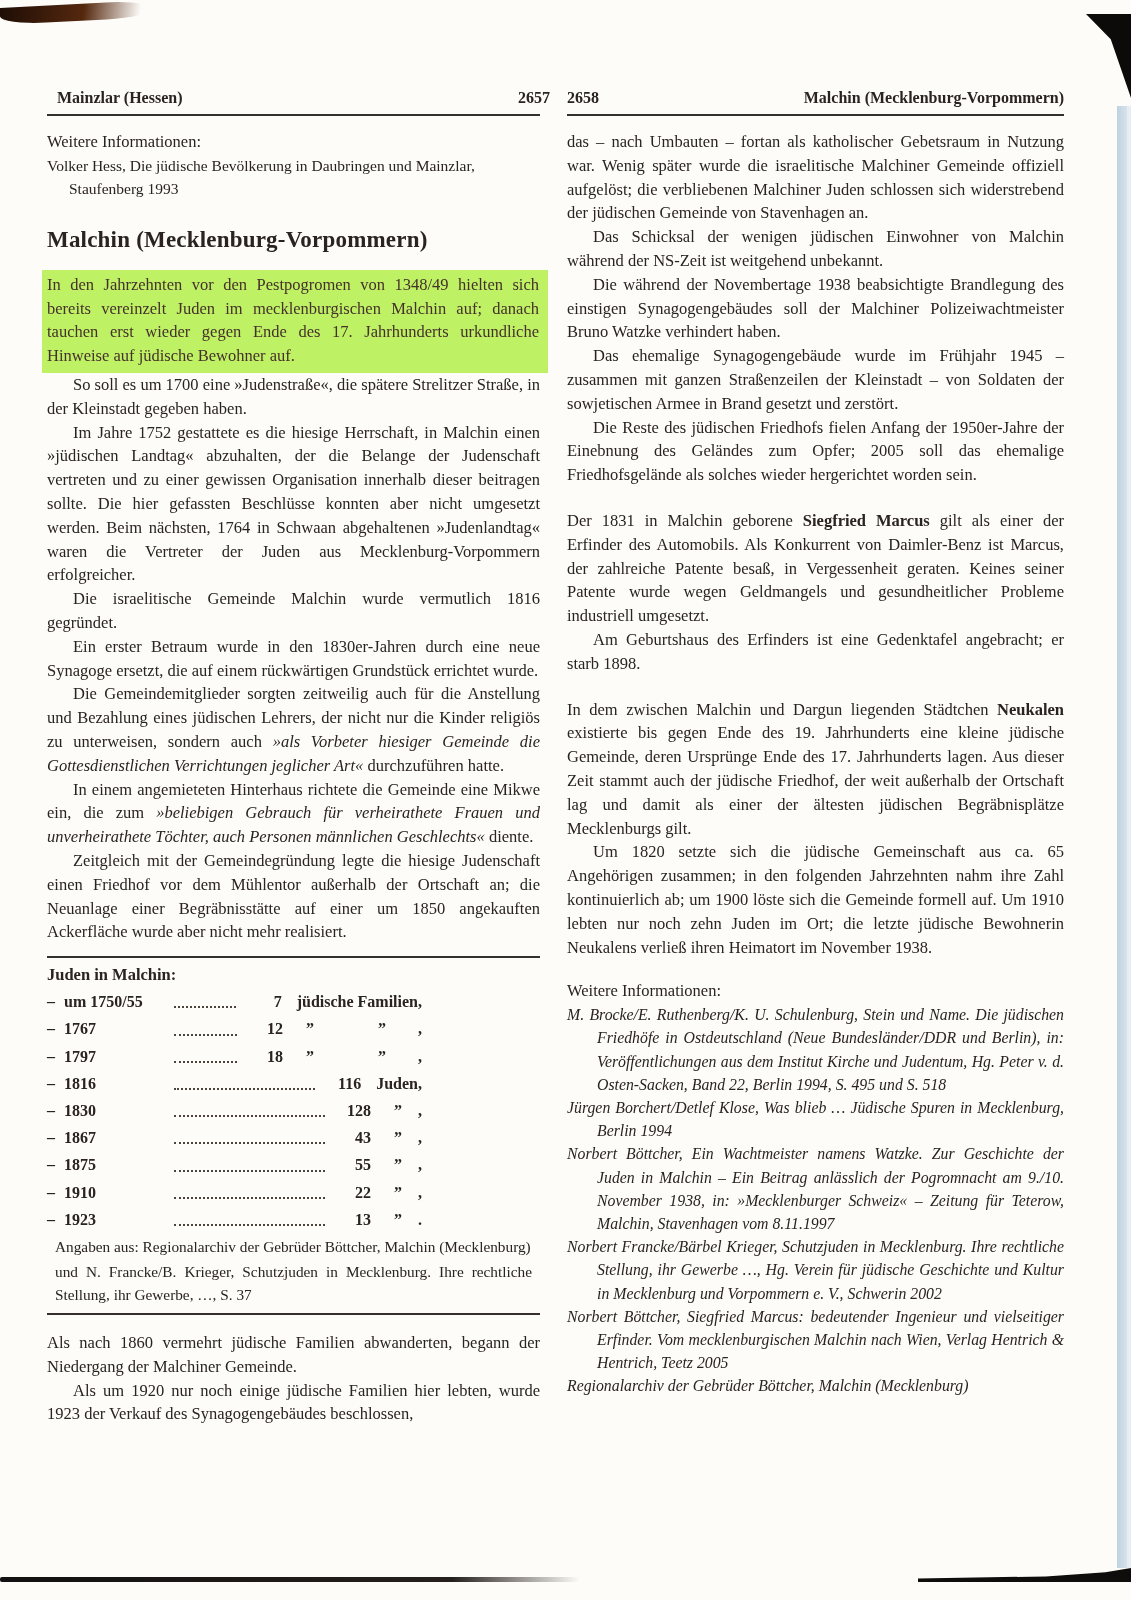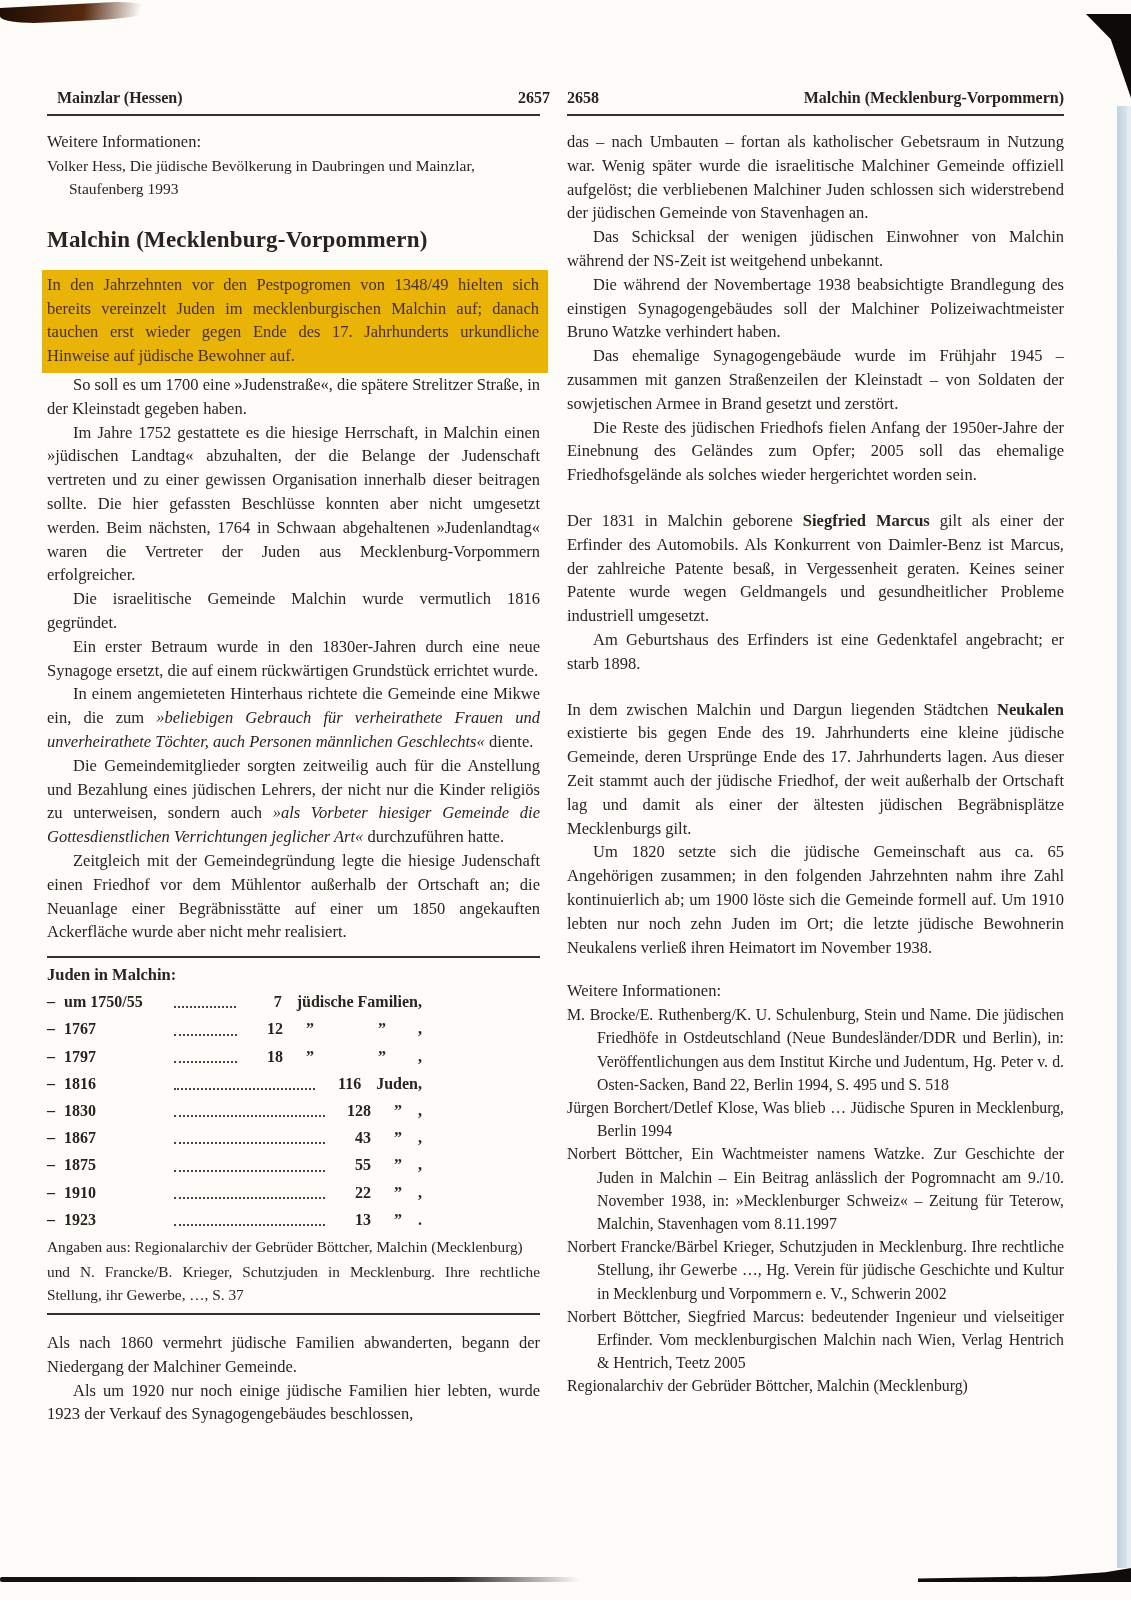--- a/index.html
+++ b/index.html
@@ -23,39 +23,39 @@
   .col p{margin:0;text-align:justify;font-size:16.5px;line-height:23.8px;}
   p.ind{text-indent:26px;}
   p.mt{margin-top:22px;}
   .bold{font-weight:normal;}
   .b{font-weight:bold;}
   .i{font-style:italic;}
   .mini{font-size:15.5px !important;line-height:23px !important;}
   .hang{padding-left:22px;text-indent:-22px;text-align:left !important;}
   h1.heading{font-size:23px;font-weight:bold;margin:26px 0 16px;letter-spacing:.2px;line-height:28px;}
   .highlight{
-    background:#eab308;color:#46302c;
+    background:#bef264;color:#46302c;
     margin:0 -8px 0 -5px;padding:3px 9px 5px 5px;
     text-align:justify;font-size:16.5px;line-height:23.8px;
   }
   
   .table-sec{margin-top:12px;}
   .rule-top{border:0;border-top:2px solid #35302b;margin:0 0 7px;}
   .rule-bot{border:0;border-top:2px solid #35302b;margin:7px 0 0;}
   .tbl-title{font-weight:bold;font-size:16.5px;margin:1px 0 3px;}
   .trow{display:flex;width:375px;font-size:16px;line-height:27.2px;font-weight:bold;align-items:baseline;}
   .trow .dash{width:17px;}
   .trow .year{width:106px;white-space:pre;}
   .trow .dots{flex:1;border-bottom:2.4px dotted #4a423b;align-self:flex-end;margin:0 6px 7px 4px;}
   .trow .val{width:40px;text-align:right;}
   .trow .unit{white-space:pre;padding-left:15px;}
-  .sources p{font-size:15.3px;line-height:23px;margin:2px 0;}
+  .sources p{font-size:15.3px;line-height:23px;margin:2px 8px;}
   .closing-first{margin-top:16px !important;}
   
-  .bib p{font-size:15.8px;line-height:23.2px;padding-left:30px;text-indent:-30px;margin:0;}
+  .bib p{font-size:15.8px;line-height:23.2px;padding-left:30px;text-indent:-30px;margin:0;font-style:italic;}
   .wi-right{margin-top:20px !important;}
   
   .mark-swoosh{
     position:absolute;left:0;top:8px;width:152px;height:17px;
     background:linear-gradient(100deg,#1e0d05 0%,#55280f 55%,rgba(92,44,18,0) 92%);
     border-radius:0 60% 60% 60% / 0 100% 100% 100%;
     transform:rotate(-3deg);transform-origin:left center;
   }
   .corner-tri{
     position:absolute;left:1086px;top:14px;width:45px;height:84px;
@@ -110,22 +110,22 @@
     <p class="mini hang">Volker Hess, Die jüdische Bevölkerung in Daubringen und Mainzlar, Staufenberg 1993</p>
 
     <h1 class="heading">Malchin (Mecklenburg-Vorpommern)</h1>
 
     <div class="highlight">In den Jahrzehnten vor den Pestpogromen von 1348/49 hielten sich bereits vereinzelt Juden im mecklenburgischen Malchin auf; danach tauchen erst wieder gegen Ende des 17. Jahrhunderts urkundliche Hinweise auf jüdische Bewohner auf.</div>
 
     <p class="ind">So soll es um 1700 eine »Judenstraße«, die spätere Strelitzer Straße, in der Kleinstadt gegeben haben.</p>
     <p class="ind">Im Jahre 1752 gestattete es die hiesige Herrschaft, in Malchin einen »jüdischen Landtag« abzuhalten, der die Belange der Judenschaft vertreten und zu einer gewissen Organisation innerhalb dieser beitragen sollte. Die hier gefassten Beschlüsse konnten aber nicht umgesetzt werden. Beim nächsten, 1764 in Schwaan abgehaltenen »Judenlandtag« waren die Vertreter der Juden aus Mecklenburg-Vorpommern erfolgreicher.</p>
     <p class="ind">Die israelitische Gemeinde Malchin wurde vermutlich 1816 gegründet.</p>
     <p class="ind">Ein erster Betraum wurde in den 1830er-Jahren durch eine neue Synagoge ersetzt, die auf einem rückwärtigen Grundstück errichtet wurde.</p>
+    <p class="ind"><span>Die Gemeindemitglieder sorgten zeitweilig auch für die Anstellung und Bezahlung eines jüdischen Lehrers, der nicht nur die Kinder religiös zu unterweisen, sondern auch </span><span class="i">»als Vorbeter hiesiger Gemeinde die Gottesdienstlichen Verrichtungen jeglicher Art«</span><span> durchzuführen hatte.</span></p>
     <p class="ind"><span>In einem angemieteten Hinterhaus richtete die Gemeinde eine Mikwe ein, die zum </span><span class="i">»beliebigen Gebrauch für verheirathete Frauen und unverheirathete Töchter, auch Personen männlichen Geschlechts«</span><span> diente.</span></p>
-    <p class="ind"><span>Die Gemeindemitglieder sorgten zeitweilig auch für die Anstellung und Bezahlung eines jüdischen Lehrers, der nicht nur die Kinder religiös zu unterweisen, sondern auch </span><span class="i">»als Vorbeter hiesiger Gemeinde die Gottesdienstlichen Verrichtungen jeglicher Art«</span><span> durchzuführen hatte.</span></p>
     <p class="ind">Zeitgleich mit der Gemeindegründung legte die hiesige Judenschaft einen Friedhof vor dem Mühlentor außerhalb der Ortschaft an; die Neuanlage einer Begräbnisstätte auf einer um 1850 angekauften Ackerfläche wurde aber nicht mehr realisiert.</p>
 
     <div class="table-sec">
       <hr class="rule-top">
       <div class="tbl-title">Juden in Malchin:</div>
 
       <div class="trow">
         <span class="dash">–</span>
         <span class="year">um 1750/55</span>
         <span class="dots"></span>

